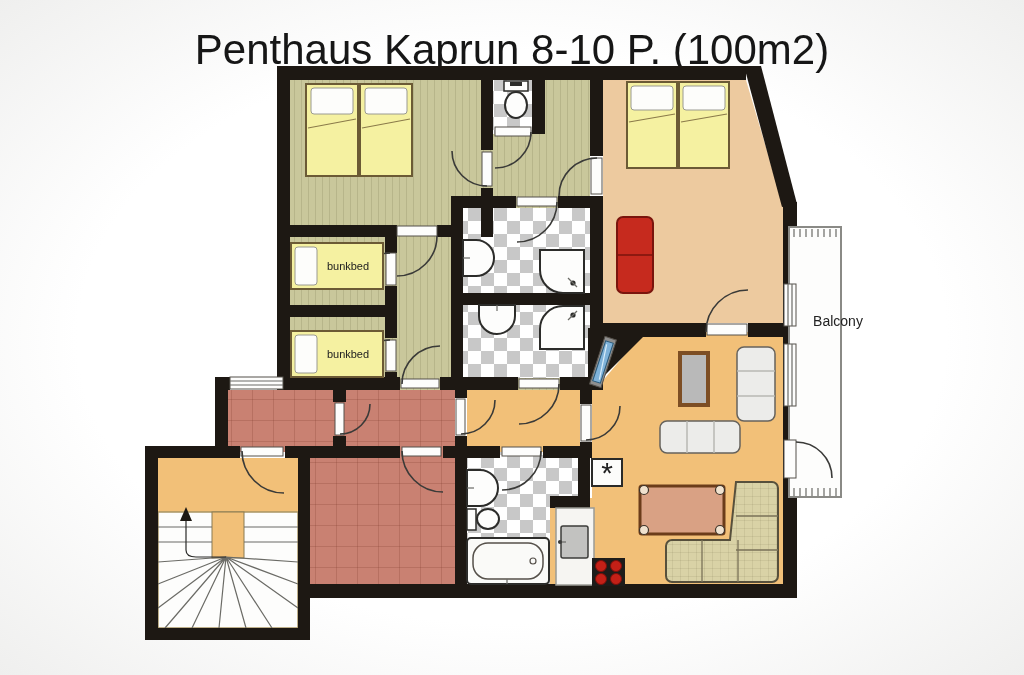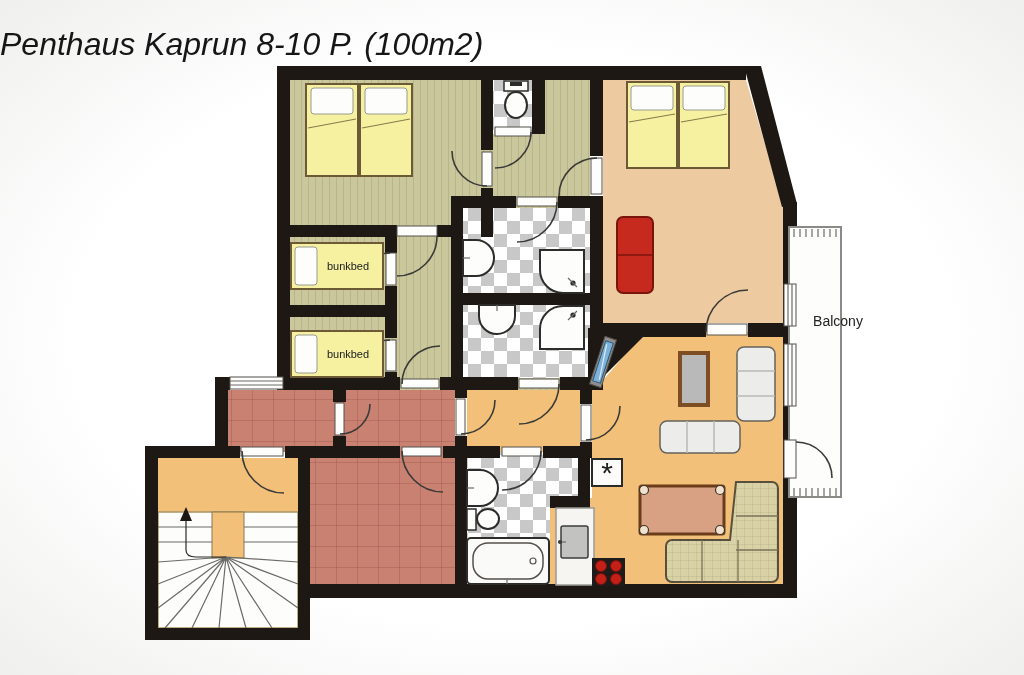--- a/index.html
+++ b/index.html
@@ -1,20 +1,20 @@
 <!DOCTYPE html>
 <html style="--wall: #1d1813; --floor-olive: #c9c79b; --floor-tan: #edca9f; --floor-orange: #f2c078; --floor-tile-red: #c98172; --checker-gray: #c8c8c8; --bed-yellow: #f5f1a1; --sofa-red: #c62a1e; --couch-beige: #d9d2a6; --tv-blue: #7fb2d9; --burner-red: #c42017; --background: #f7f6f4;"><head>
 <meta charset="utf-8">
 <style>
   html,body{margin:0;padding:0;background:var(--background,#f7f6f4);}
   .page{position:relative;width:1024px;height:675px;overflow:hidden;
         font-family:"Liberation Sans",sans-serif;
         background:radial-gradient(ellipse at center,#ffffff 60%,#efefee 100%);}
-  .title{position:absolute;top:26px;left:0;width:100%;text-align:left;
-         font-style:italic;font-size:32px;color:#161616;letter-spacing:0px;}
+  .title{position:absolute;top:26px;left:0;width:100%;text-align:center;
+         font-size:42px;color:#161616;letter-spacing:0px;}
   svg{position:absolute;left:0;top:0;}
   .wall{fill:var(--wall,#1d1813);}
   .doorarc{fill:none;stroke:#3a3a38;stroke-width:1.6;}
   .doorstrip{fill:#fdfdfc;stroke:#55504a;stroke-width:1;}
   .fixture{fill:#fdfdfc;stroke:#2c2c2a;stroke-width:2;}
   .thinline{stroke:#6b6b66;stroke-width:1.2;fill:none;}
   .lbl{font-family:"Liberation Sans",sans-serif;fill:#222;}
 </style>
 </head>
 <body>

